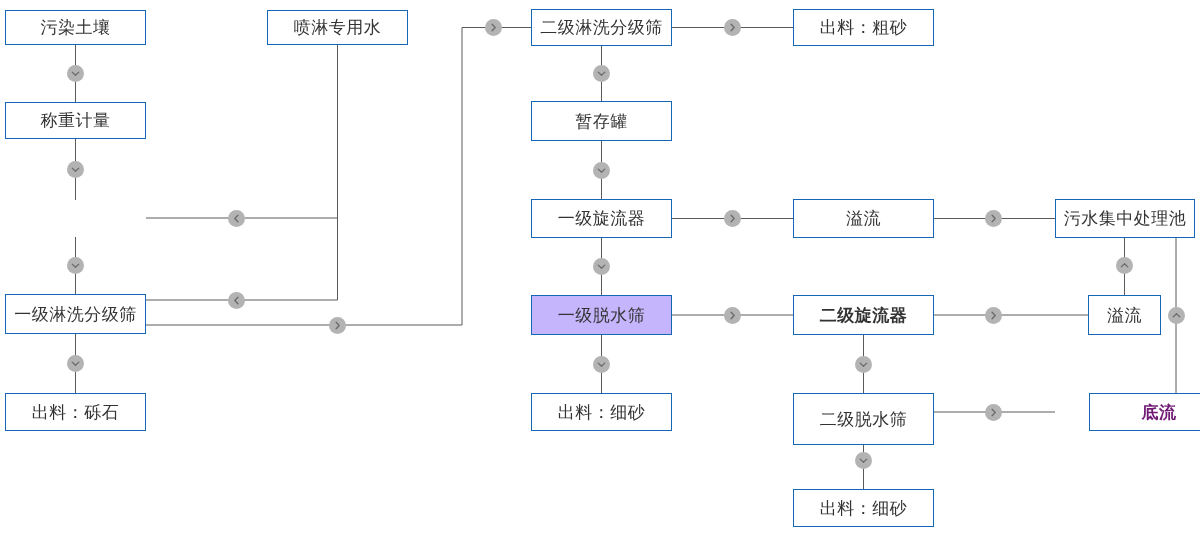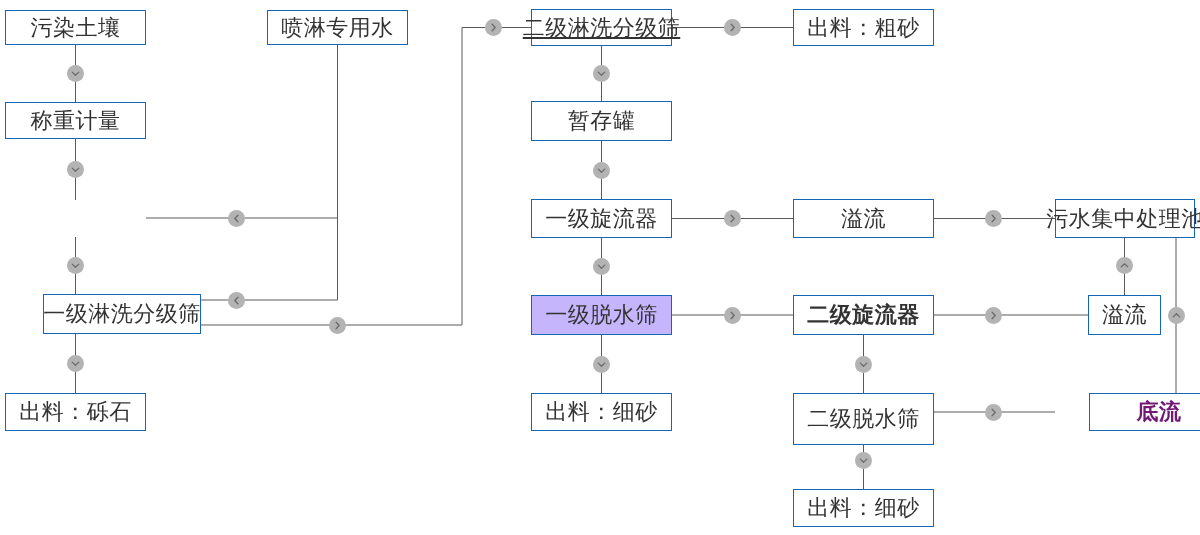--- a/index.html
+++ b/index.html
@@ -25,21 +25,21 @@
     width: 1200px;
     height: 535px;
     pointer-events: none;
   }
   .node {
     position: absolute;
     box-sizing: border-box;
     border: 1px solid #1567b5;
     background: #ffffff;
     color: #333333;
-    font-size: 22px;
+    font-size: 17px;
     line-height: 1;
     display: flex;
     align-items: center;
     justify-content: center;
     white-space: nowrap;
     letter-spacing: 0.5px;
     z-index: 3;
   }
   .marker {
     position: absolute;
@@ -192,30 +192,30 @@
       <svg width="17" height="17" viewBox="0 0 17 17" style="transform:rotate(180deg)">
         <path d="M5.2 7.1 L8.5 10.2 L11.8 7.1" fill="none" stroke="#6b6b6b" stroke-width="1.3" stroke-linecap="round" stroke-linejoin="round"></path>
       </svg>
     </div>
     <div class="node" style="left: 5px; top: 10px; width: 141px; height: 35px; border-color: rgb(21, 103, 181); background: rgb(255, 255, 255); color: rgb(51, 51, 51);">
       <span>污染土壤</span>
     </div>
     <div class="node" style="left: 5px; top: 102px; width: 141px; height: 37px; border-color: rgb(21, 103, 181); background: rgb(255, 255, 255); color: rgb(51, 51, 51);">
       <span>称重计量</span>
     </div>
-    <div class="node" style="left: 5px; top: 294px; width: 158px; height: 40px; border-color: rgb(21, 103, 181); background: rgb(255, 255, 255); color: rgb(51, 51, 51); margin-left: 38px;">
+    <div class="node" style="left: 5px; top: 294px; width: 141px; height: 40px; border-color: rgb(21, 103, 181); background: rgb(255, 255, 255); color: rgb(51, 51, 51);">
       <span>一级淋洗分级筛</span>
     </div>
     <div class="node" style="left: 5px; top: 393px; width: 141px; height: 38px; border-color: rgb(21, 103, 181); background: rgb(255, 255, 255); color: rgb(51, 51, 51); text-align: center;">
       <span>出料：砾石</span>
     </div>
     <div class="node" style="left: 267px; top: 10px; width: 141px; height: 35px; border-color: rgb(21, 103, 181); background: rgb(255, 255, 255); color: rgb(51, 51, 51);">
       <span>喷淋专用水</span>
     </div>
-    <div class="node" style="left: 531px; top: 9px; width: 141px; height: 37px; border-color: rgb(21, 103, 181); background: rgb(255, 255, 255); color: rgb(51, 51, 51); text-decoration: underline;">
+    <div class="node" style="left: 531px; top: 9px; width: 141px; height: 37px; border-color: rgb(21, 103, 181); background: rgb(255, 255, 255); color: rgb(51, 51, 51);">
       <span>二级淋洗分级筛</span>
     </div>
     <div class="node" style="left: 531px; top: 101px; width: 141px; height: 40px; border-color: rgb(21, 103, 181); background: rgb(255, 255, 255); color: rgb(51, 51, 51);">
       <span>暂存罐</span>
     </div>
     <div class="node" style="left: 531px; top: 199px; width: 141px; height: 39px; border-color: rgb(21, 103, 181); background: rgb(255, 255, 255); color: rgb(51, 51, 51);">
       <span>一级旋流器</span>
     </div>
     <div class="node" style="left: 531px; top: 295px; width: 141px; height: 40px; border-color: rgb(21, 103, 181); background: #c4b5fd; color: rgb(51, 51, 51);">
       <span>一级脱水筛</span>

